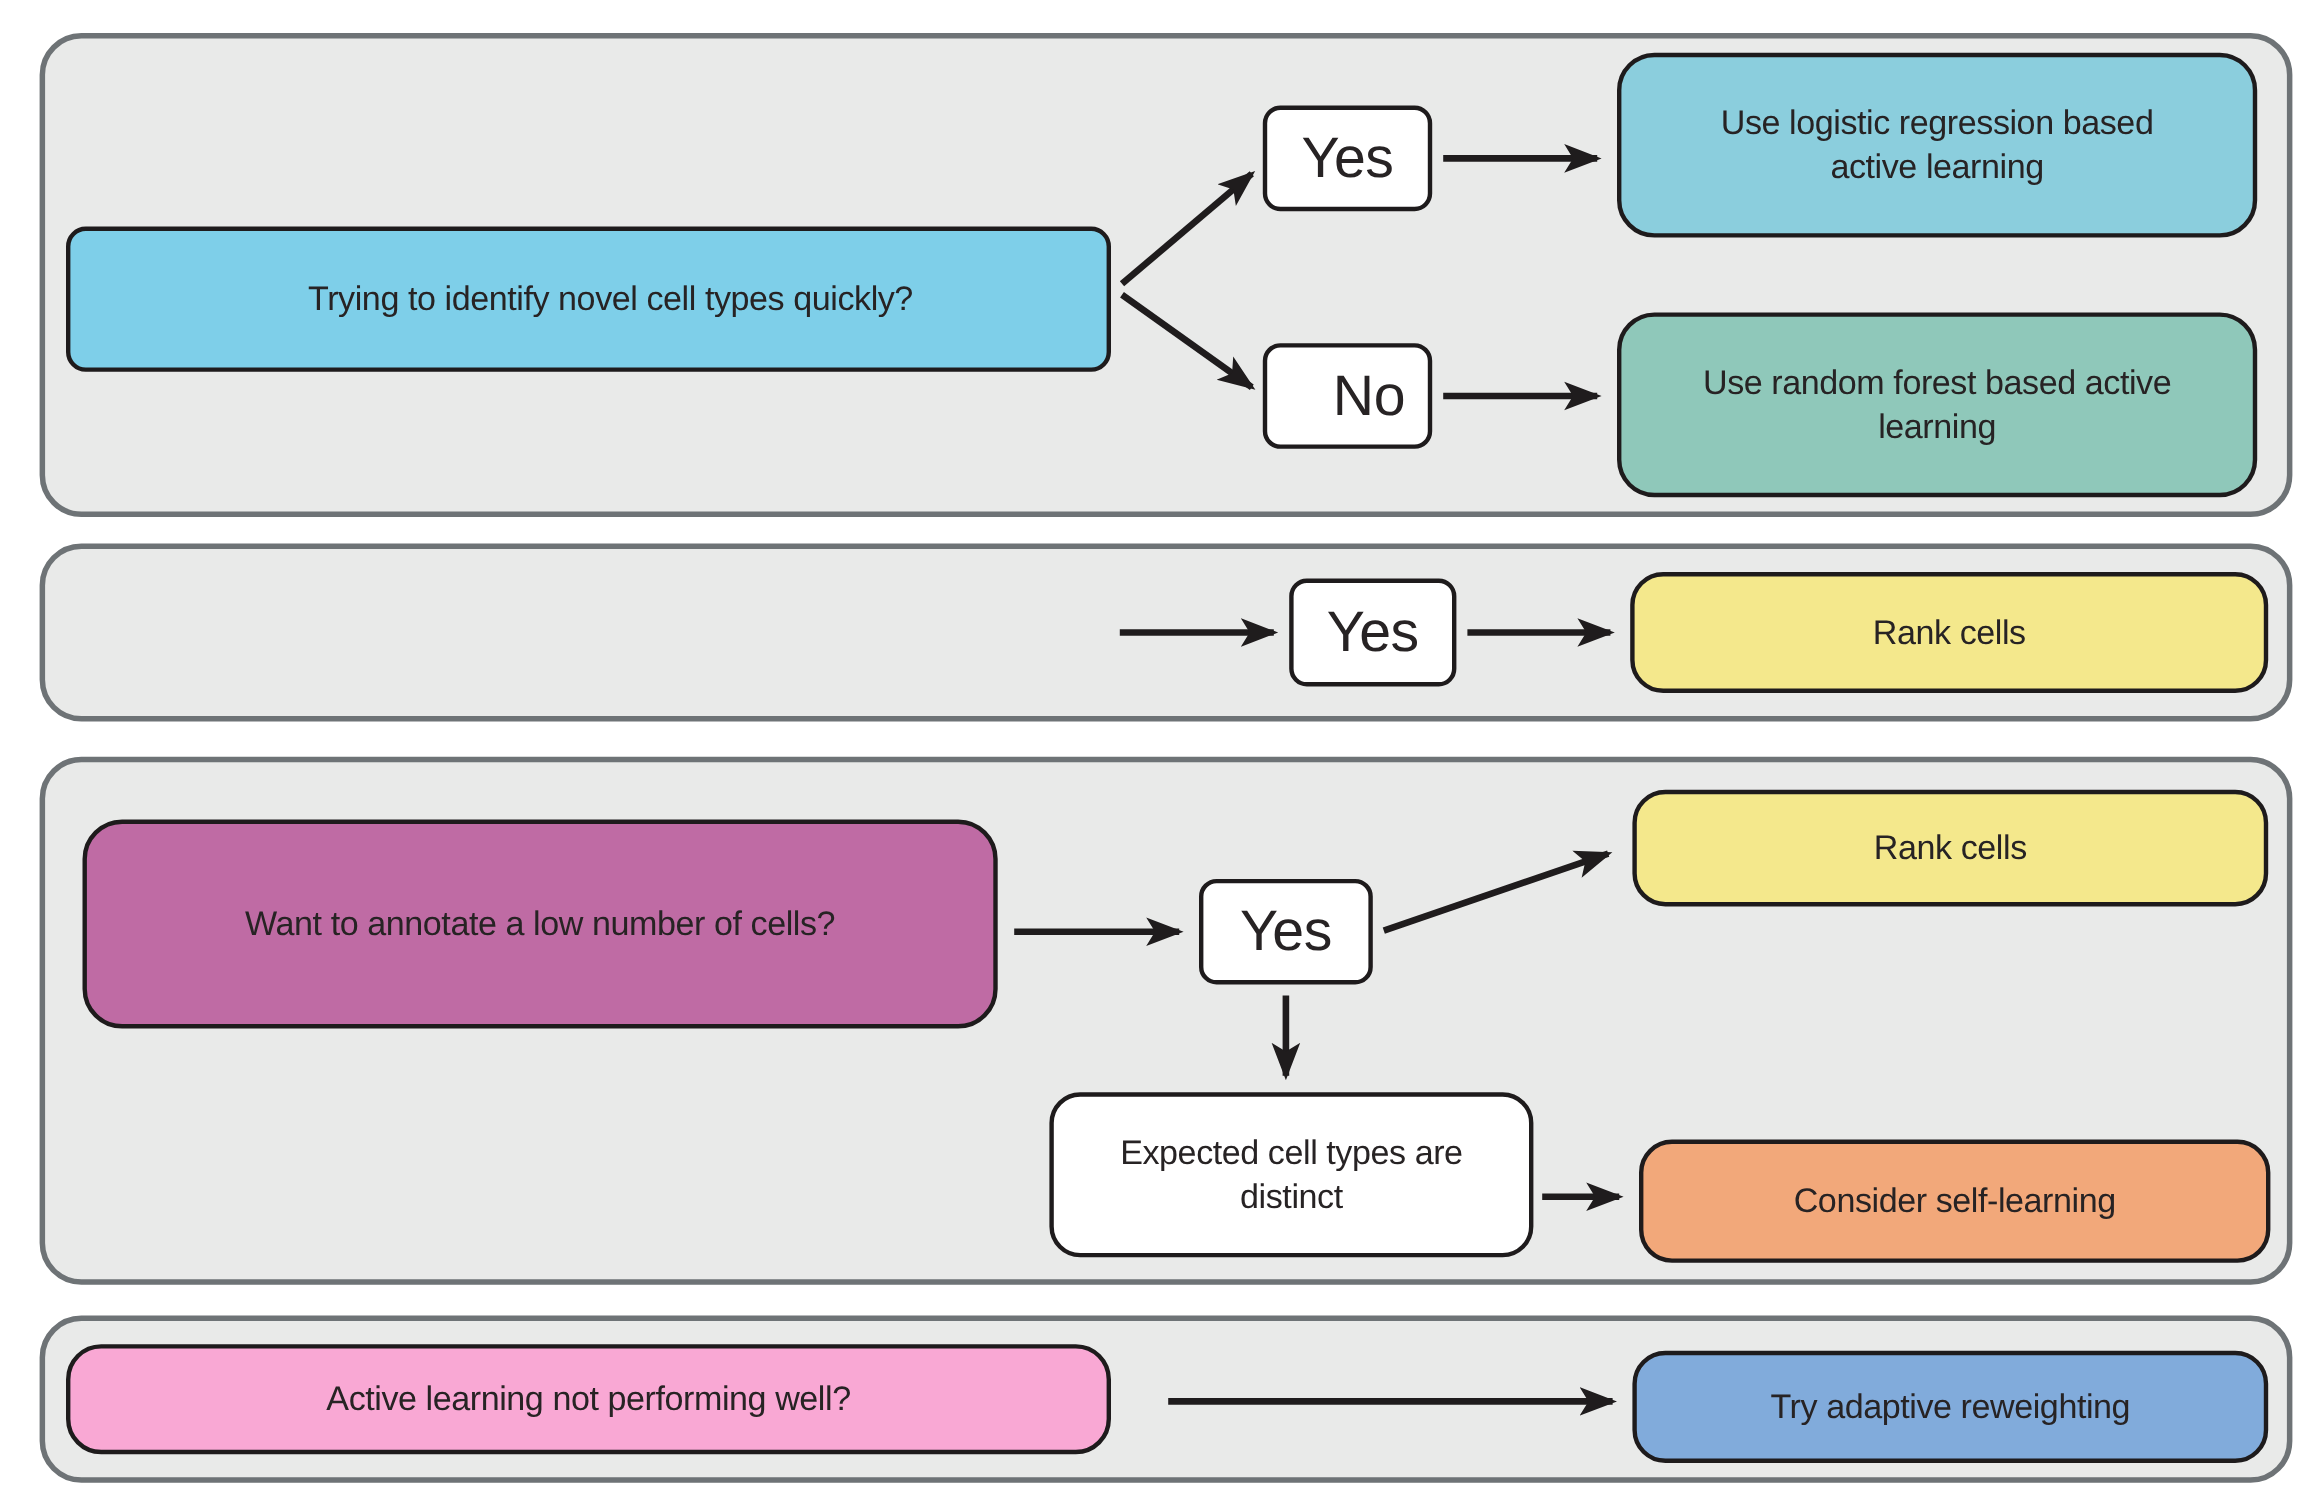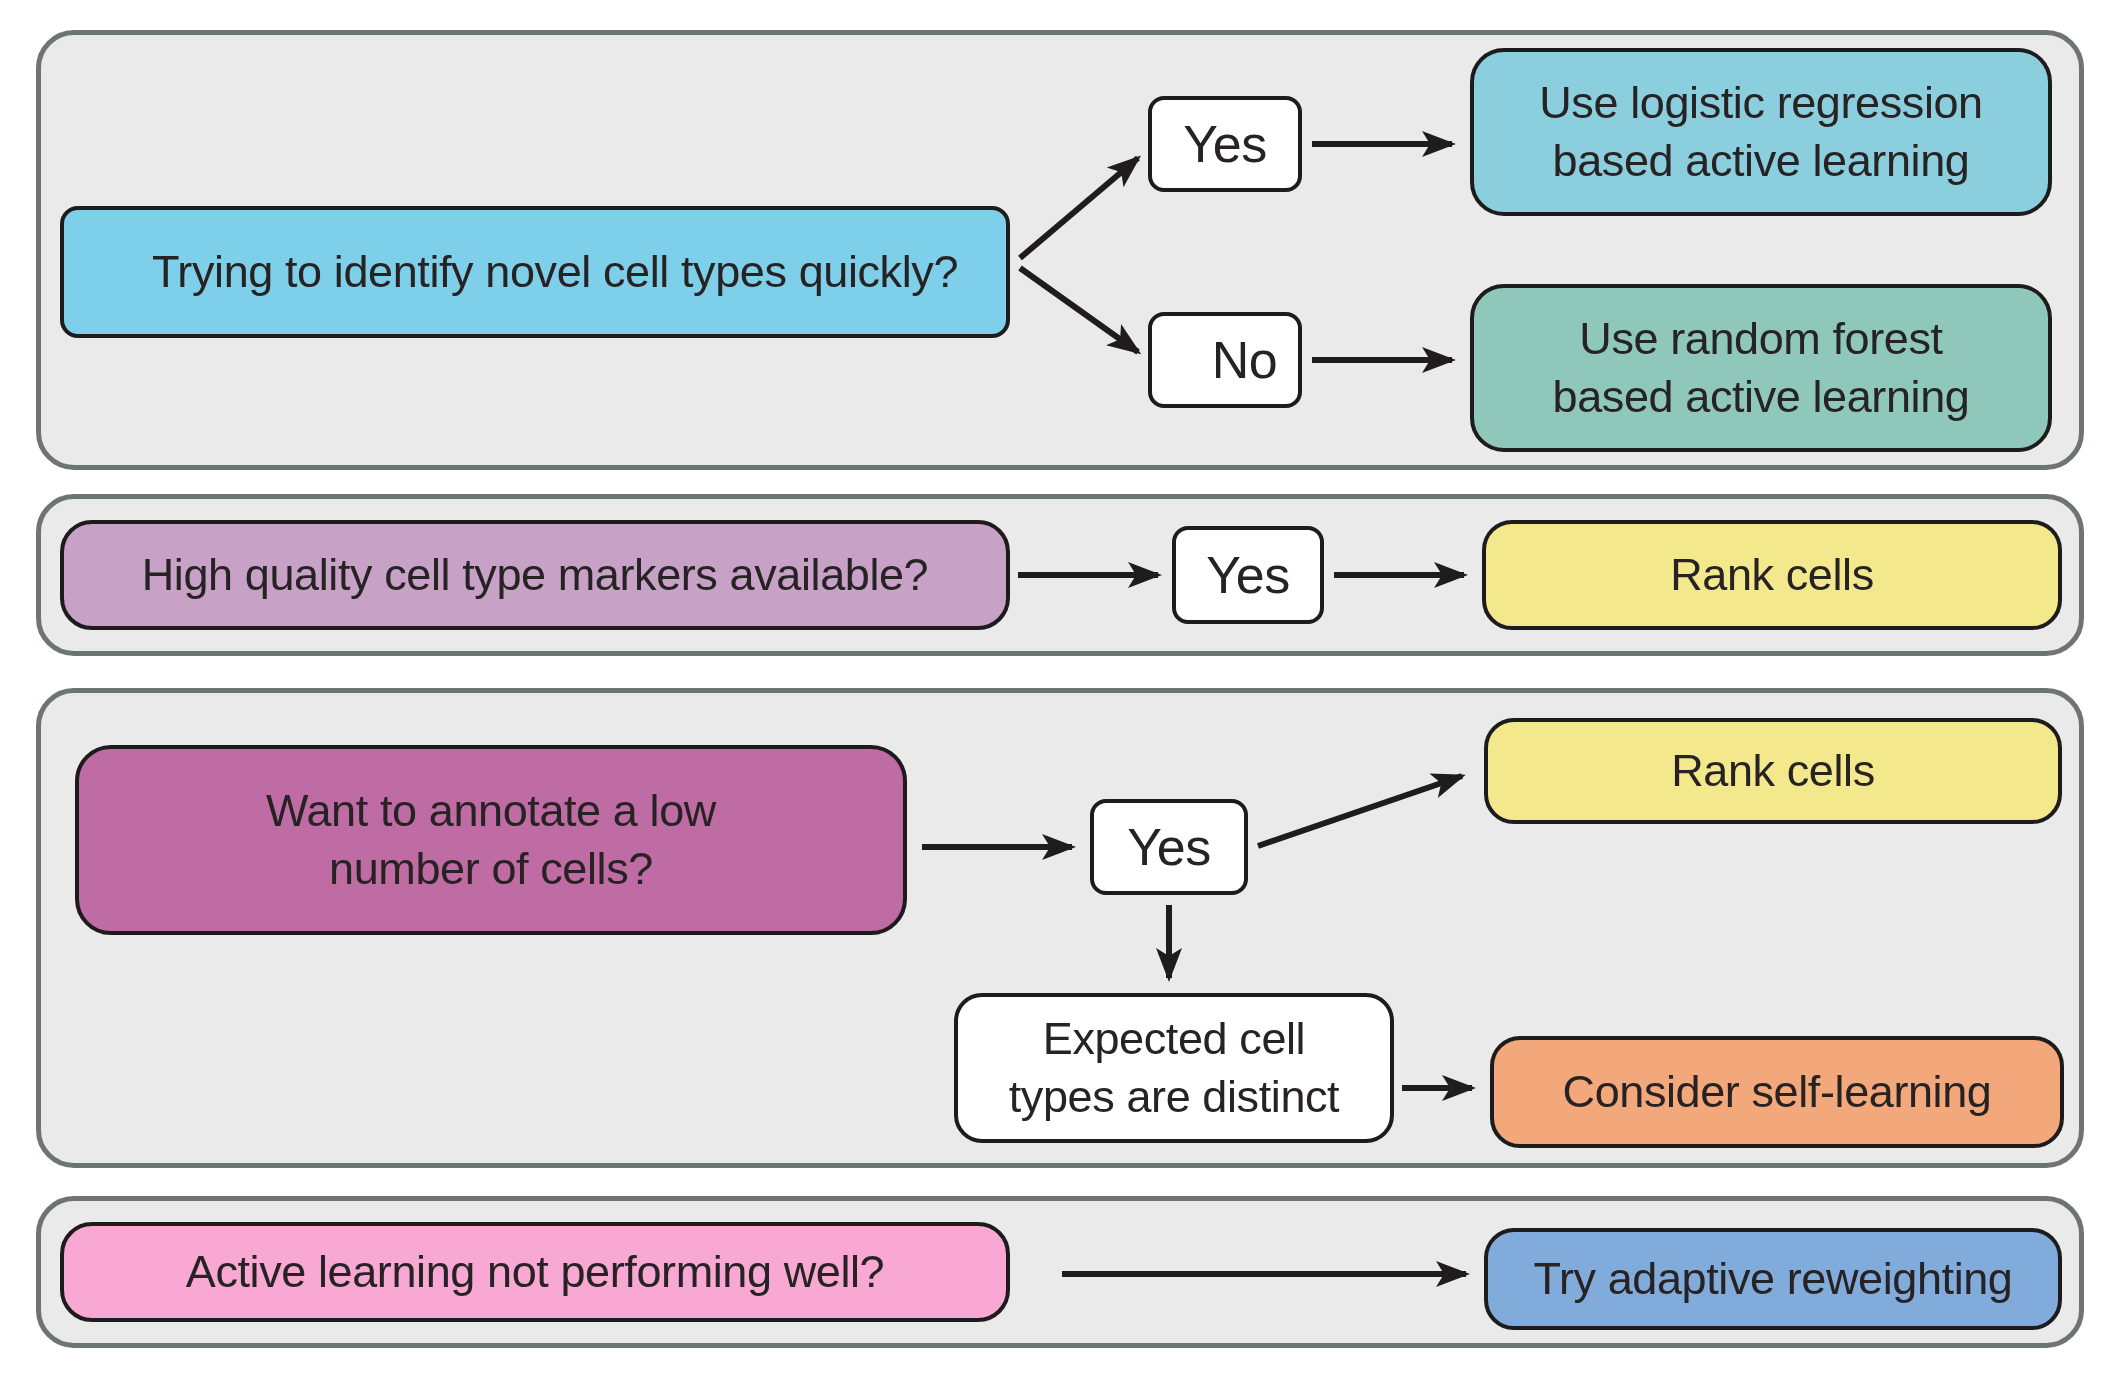--- a/index.html
+++ b/index.html
@@ -22,21 +22,21 @@
   #p2{left:36px;top:494px;width:2048px;height:162px;}
   #p3{left:36px;top:688px;width:2048px;height:480px;}
   #p4{left:36px;top:1196px;width:2048px;height:152px;}
 
   .node{
     position:absolute;
     display:flex;align-items:center;justify-content:center;
     text-align:center;
     border:4px solid #1e1b1c;
     box-sizing:border-box;
-    font-size:45px;
+    font-size:31px;
     letter-spacing:-0.4px;
     line-height:1.28;
     background:#ffffff;
     z-index:2;
   }
   .node span{display:block;}
   .decision{font-size:52px;border-radius:16px;}
 
   #q1   {left:60px;  top:206px; width:950px; height:132px; border-radius:18px;padding-left:40px;}
   #yes1 {left:1148px;top:96px;  width:154px; height:96px;}
@@ -104,23 +104,20 @@
   <div class="node decision" id="no1" style="background-color: rgb(255, 255, 255);">
     <span>No</span>
   </div>
   <div class="node" id="res1a" style="background-color: rgb(139, 206, 221);">
     <span>Use logistic regression based active learning</span>
   </div>
   <div class="node" id="res1b" style="background-color: rgb(143, 200, 186);">
     <span>Use random forest based active learning</span>
   </div>
 
-  <div class="node" id="q2" style="background-color: rgb(200, 161, 198);">
-    <span>High quality cell type markers available?</span>
-  </div>
   <div class="node decision" id="yes2" style="background-color: rgb(255, 255, 255);">
     <span>Yes</span>
   </div>
   <div class="node" id="res2" style="background-color: rgb(244, 232, 140);">
     <span>Rank cells</span>
   </div>
 
   <div class="node" id="q3" style="background-color: rgb(191, 107, 164);">
     <span>Want to annotate a low number of cells?</span>
   </div>

